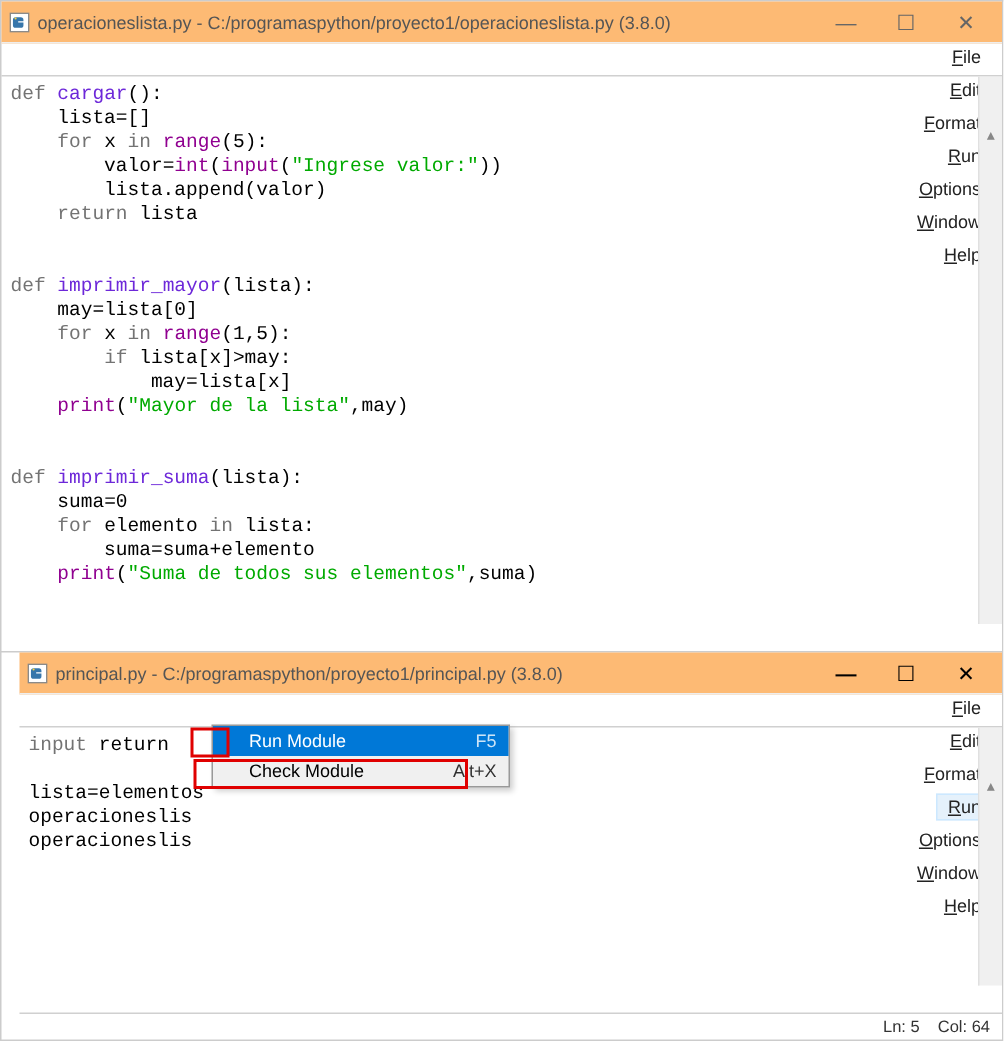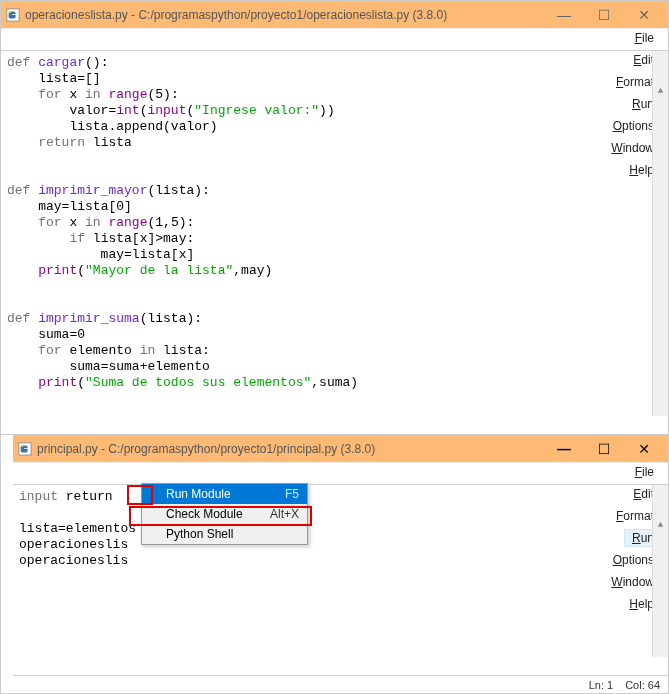--- a/index.html
+++ b/index.html
@@ -122,21 +122,21 @@
   .def-name { color: #6d28d9; } 
   .builtin { color: #900090; font-family: Liberation Mono, monospace; }  
   .str { color: #00aa00; }      
   .txt { color: #000; }
 
   
   .dropdown {
     position: absolute;
     top: 20px;
     left: 128px;
-    width: 167px;
+    width: 199px;
     background: #f0f0f0;
     border: 1px solid #999;
     box-shadow: 2px 2px 4px rgba(0,0,0,0.2);
     z-index: 20;
     font-size: 12px;
   }
   .dd-row {
     display: flex;
     padding: 3px 8px 3px 24px;
     align-items: center;
@@ -216,31 +216,27 @@
       <span class="menu-item menu-underline">Help</span>
       <div class="dropdown" id="dropdown">
         <div class="dd-row selected">
           <span class="dd-label">Run Module</span>
           <span class="dd-accel">F5</span>
         </div>
         <div class="dd-row">
           <span class="dd-label">Check Module</span>
           <span class="dd-accel">Alt+X</span>
         </div>
-        <div class="dd-row">
-          <span class="dd-label">Python Shell</span>
-          <span class="dd-accel"></span>
-        </div>
       </div>
   </div>
   <div class="editor" id="editor-bottom"><div><span class="kw">input</span><span class="txt"> return</span></div><div>&nbsp;<span class="txt"></span></div><div><span class="txt">lista</span><span class="txt">=</span><span class="txt">elementos</span></div><div><span class="txt">operacioneslis</span></div><div><span class="txt">operacioneslis</span></div>
     <div class="scrollbar">
       <div class="sb-btn">▲</div>
     </div>
   </div>
   <div class="statusbar">
-    <span>Ln: 1</span>
+    <span>Ln: 5</span>
     <span>Col: 64</span>
   </div>
 </div>
 
 <div class="red-box" style="left:127px; top:485px; width:26px; height:20px;"></div>
 <div class="red-box" style="left:129px; top:506px; width:183px; height:20px;"></div>
 
 </body></html>

